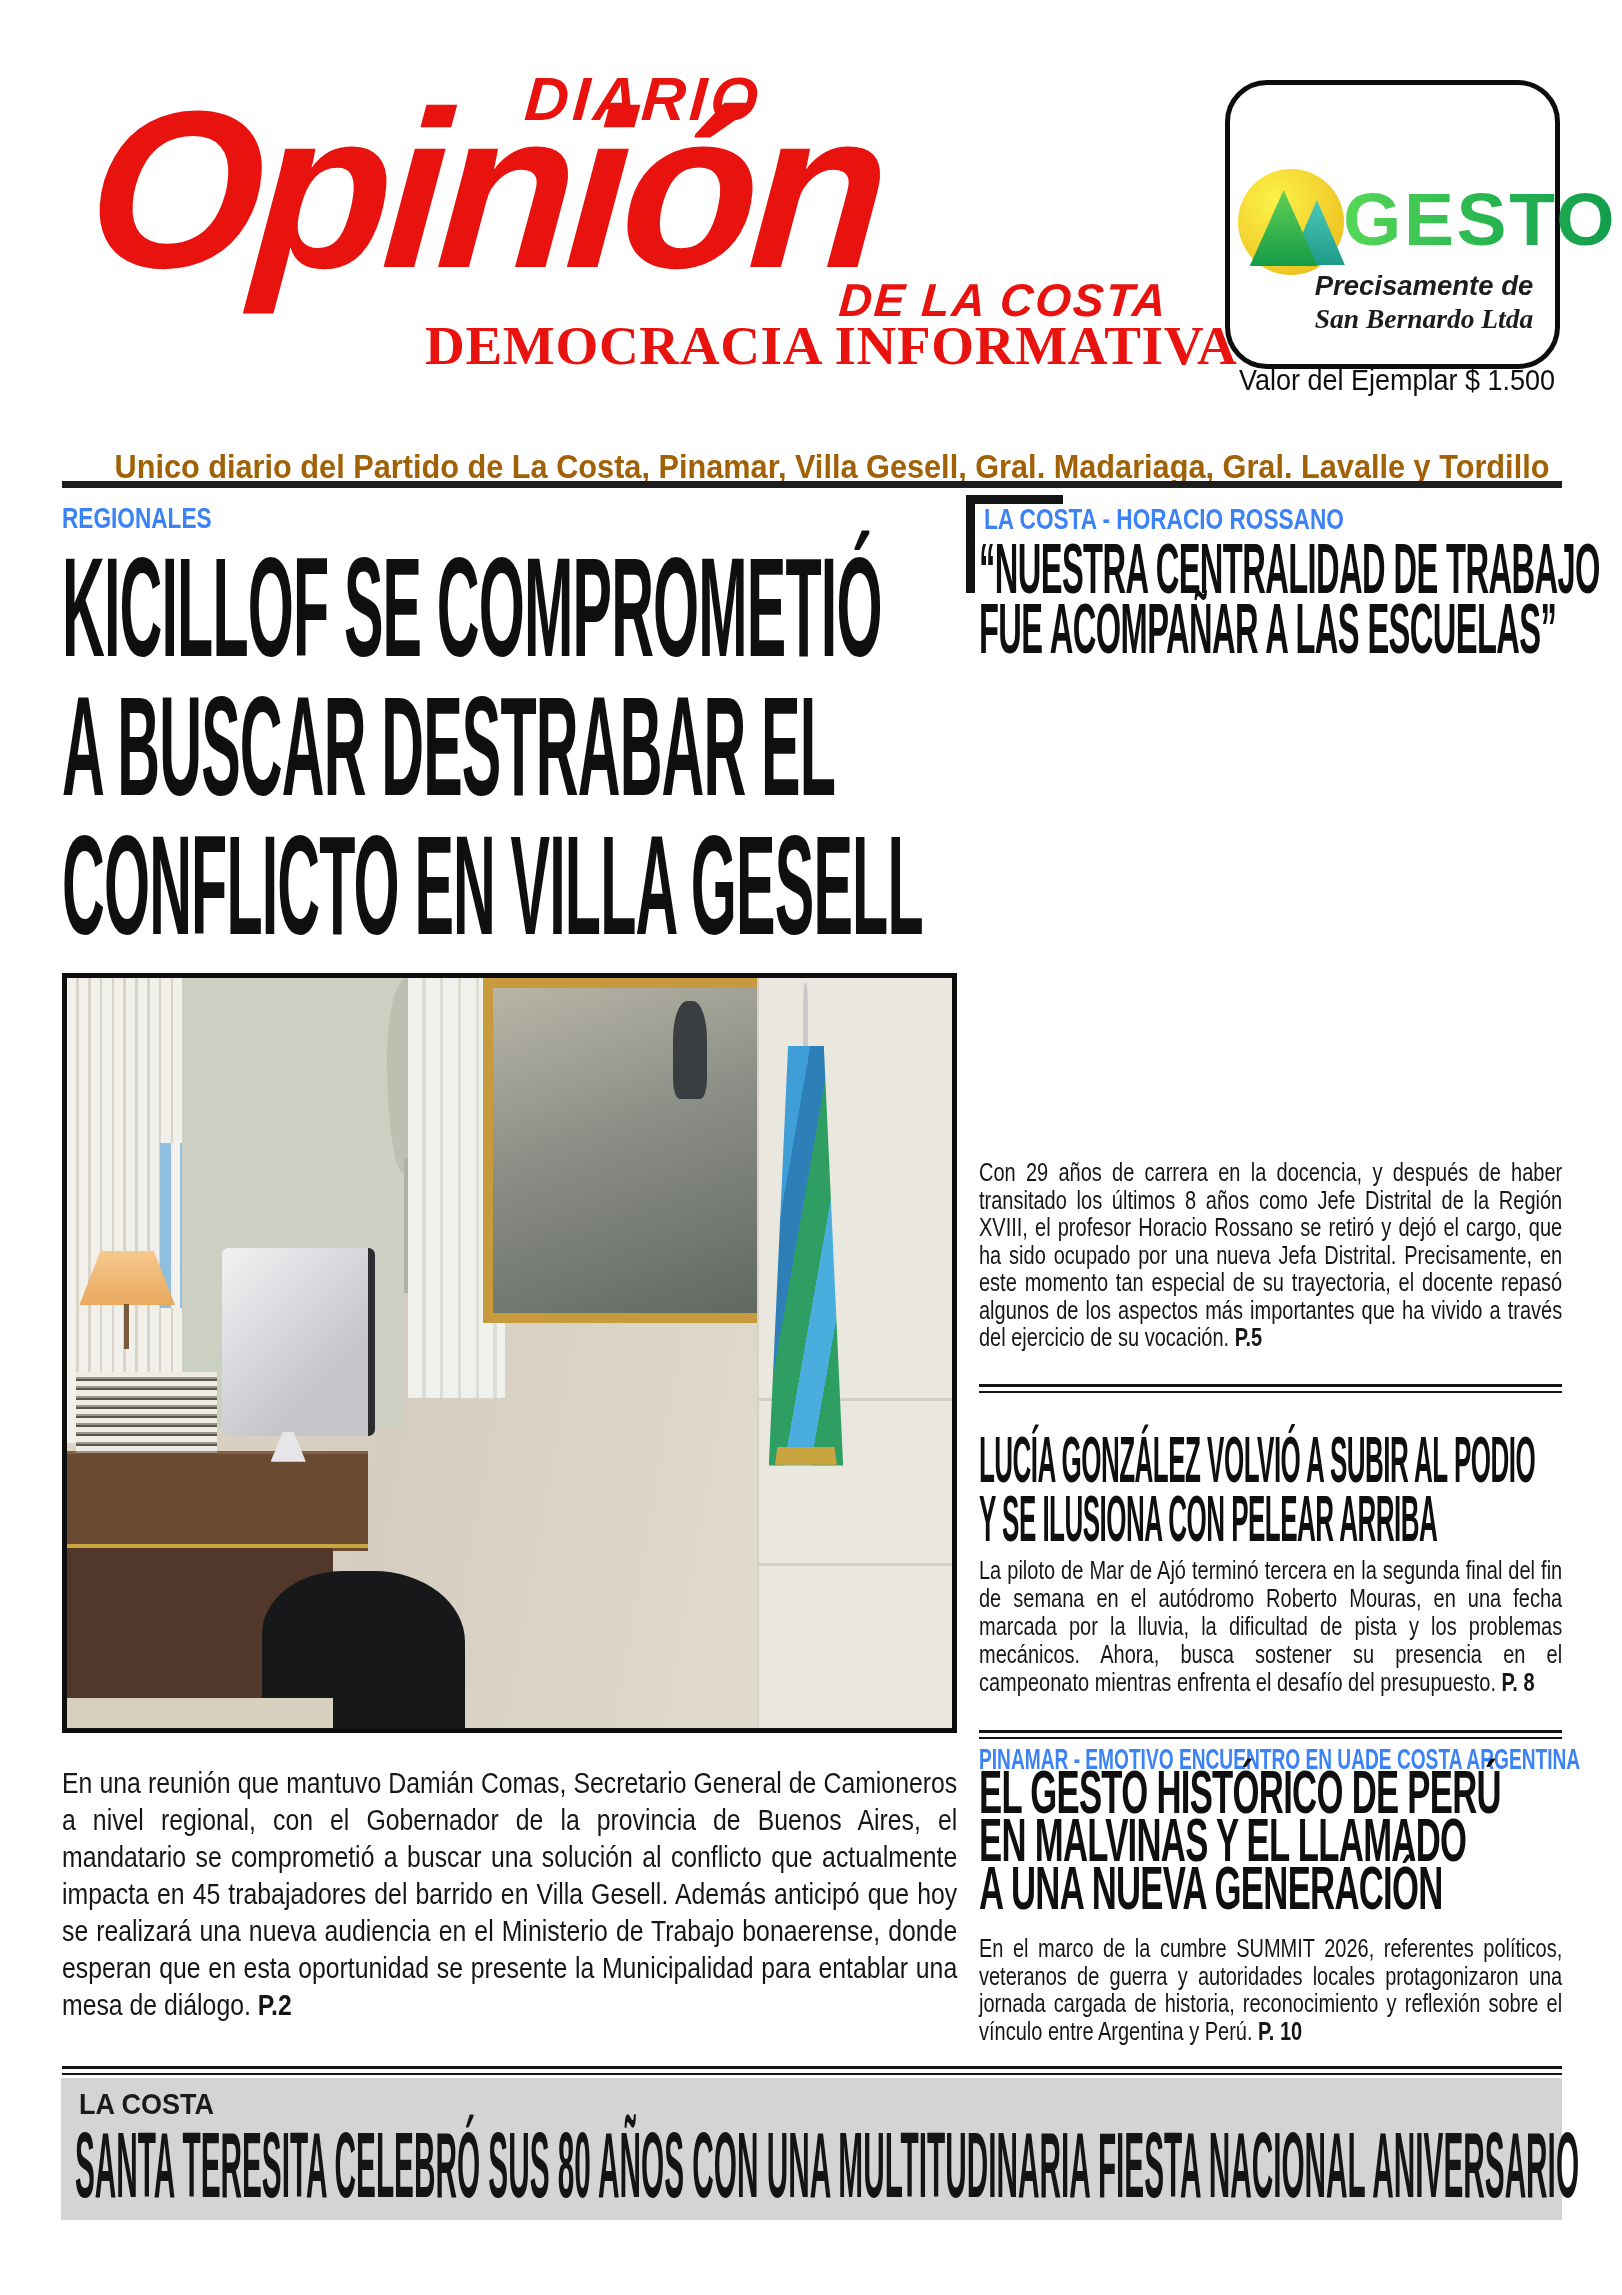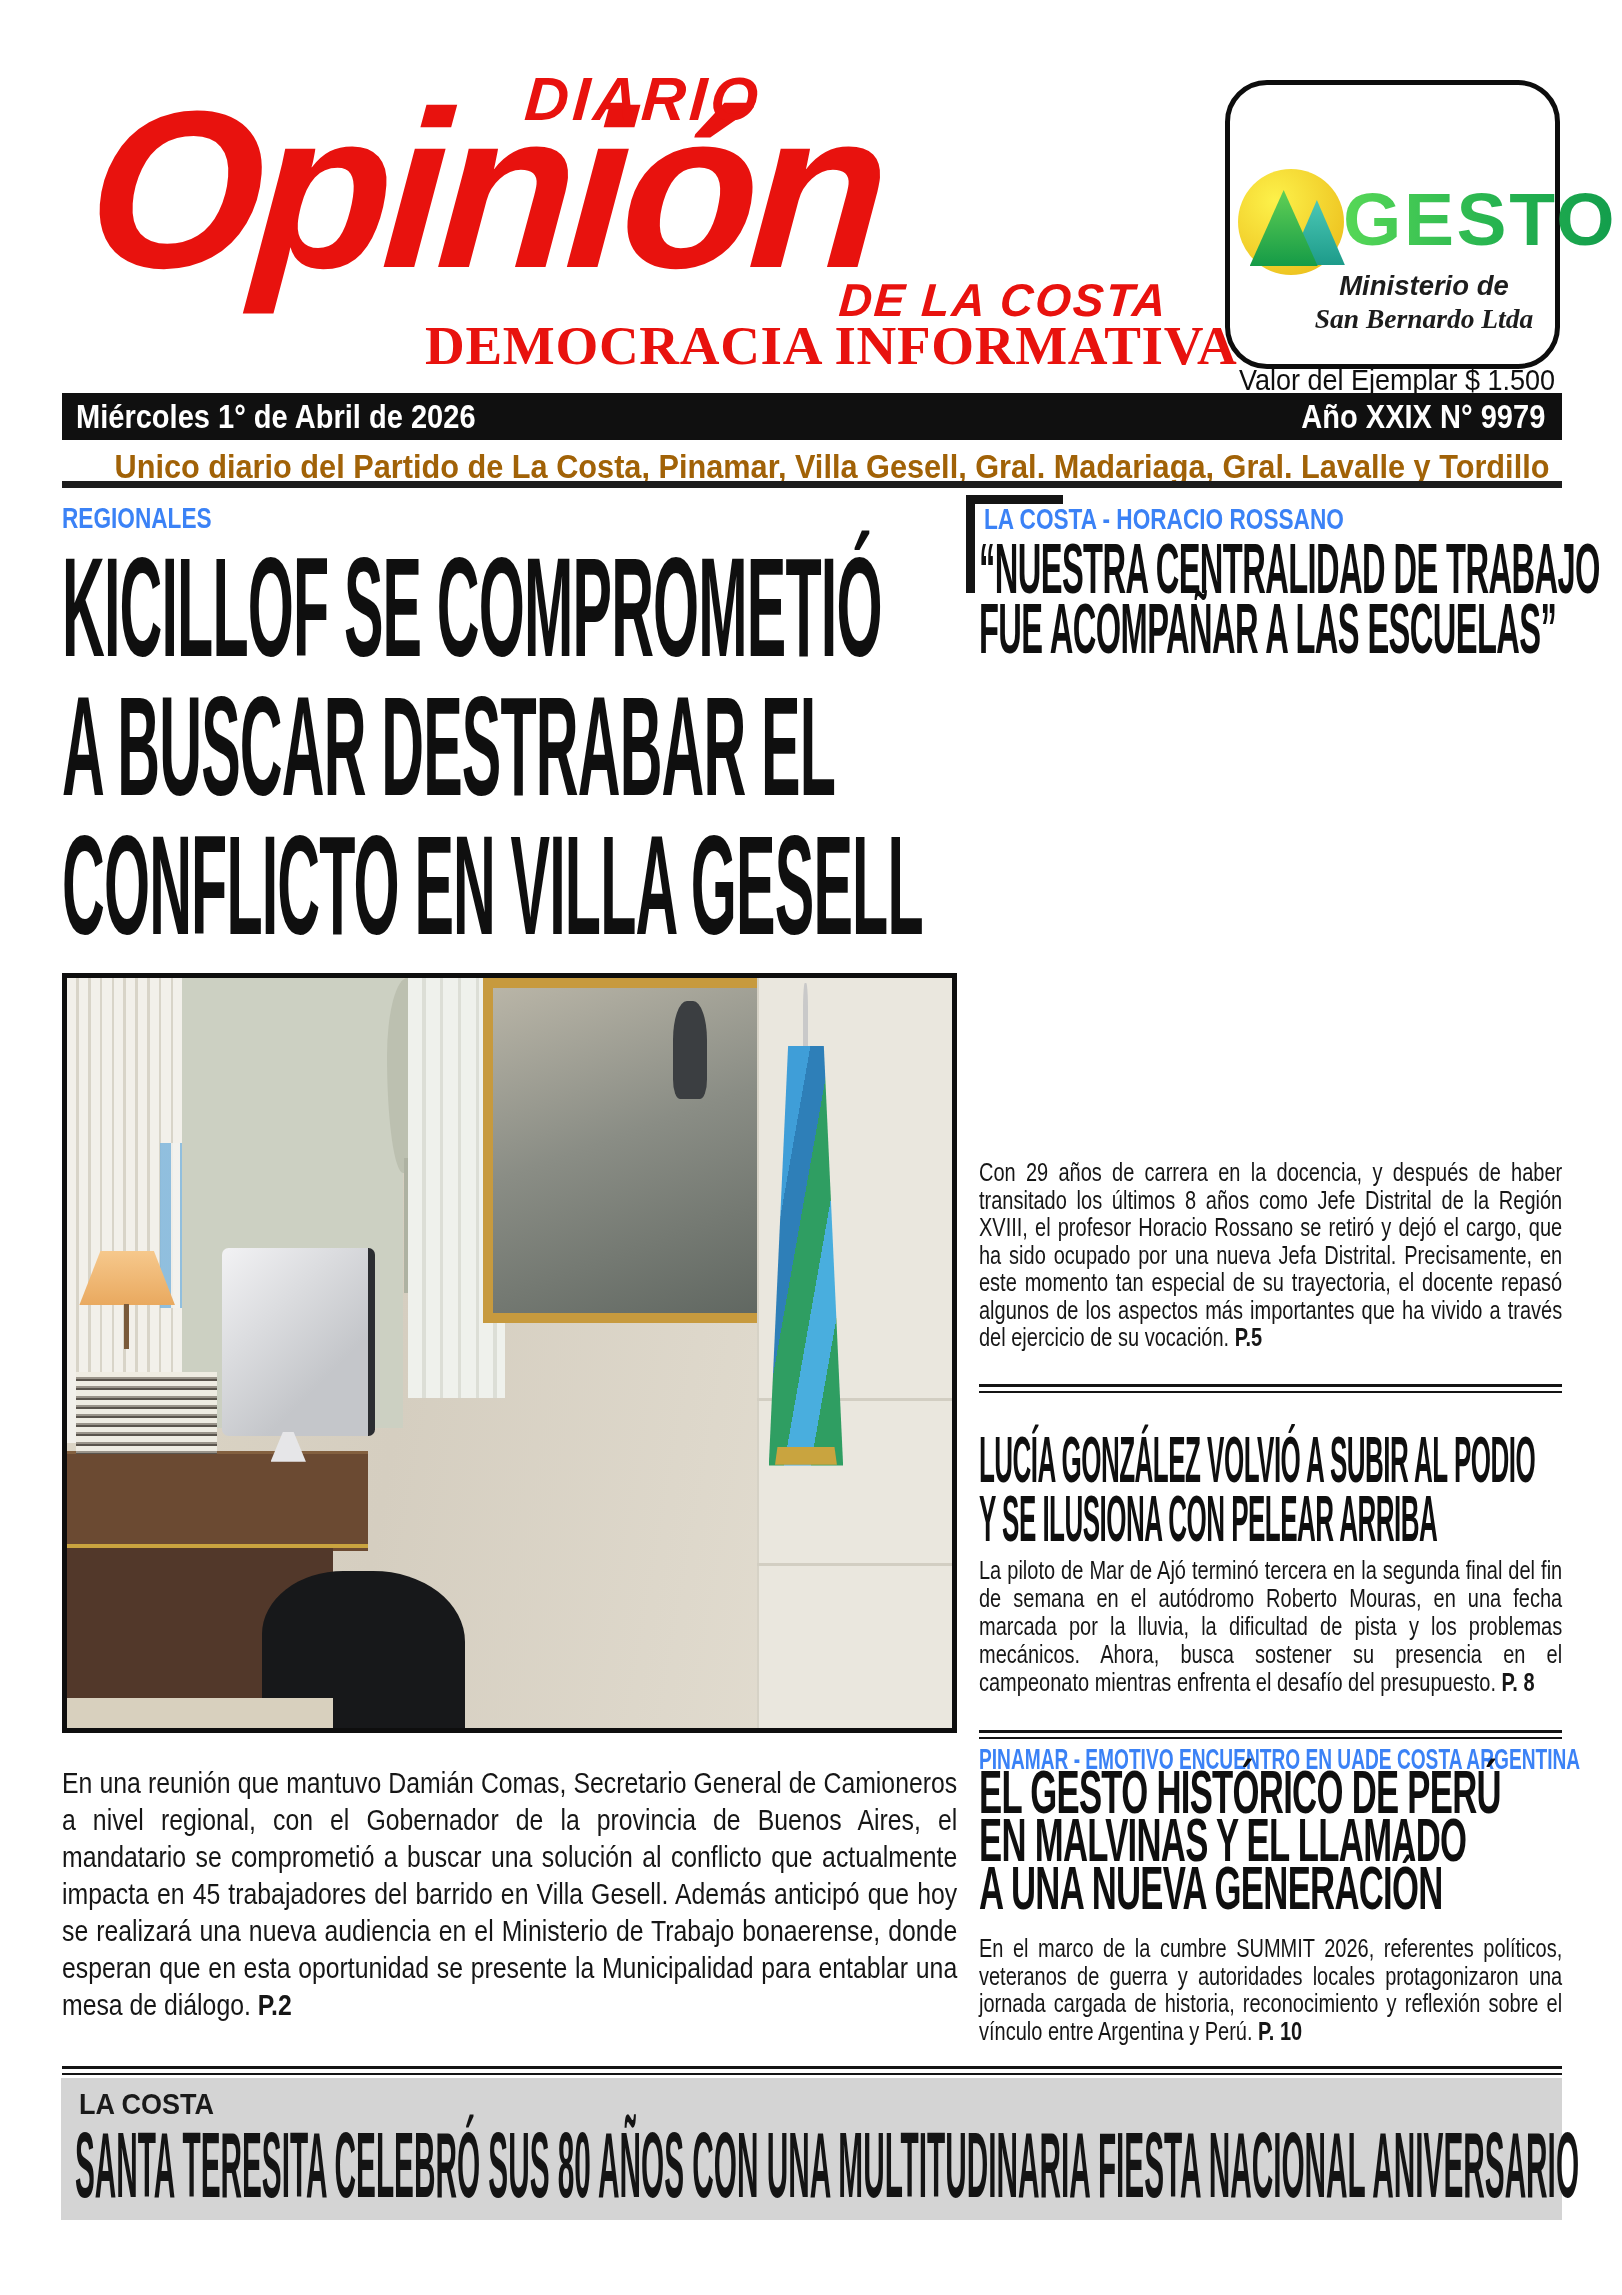--- a/index.html
+++ b/index.html
@@ -215,31 +215,27 @@
   <div class="abs logo-diario nw">DIARIO</div>
   <div class="abs logo-dlc nw">DE LA COSTA</div>
   <div class="abs logo-tagline nw">DEMOCRACIA INFORMATIVA</div>
 
   <div class="abs cesop-box">
     <div class="cesop-circle">
       <div class="mtn mtn-teal"></div>
       <div class="mtn mtn-green"></div>
     </div>
     <div class="cesop-word nw">GESTO</div>
-    <div class="cesop-sub cesop-sub1 nw">Ministerio de</div>
+    <div class="cesop-sub cesop-sub1 nw">Precisamente de</div>
     <div class="cesop-sub cesop-sub2 nw">San Bernardo Ltda</div>
   </div>
   <div class="abs price">
       <span class="sqc nw">Valor del Ejemplar $ 1.500</span>
     </div>
 
-  <div class="abs datebar">
-    <span class="date-left">Miércoles 1° de Abril de 2026</span>
-    <span class="date-right">Año XXIX N° 9979</span>
-  </div>
 
   <div class="abs subtitle">
       <span class="sqc nw">Unico diario del Partido de La Costa, Pinamar, Villa Gesell, Gral. Madariaga, Gral. Lavalle y Tordillo</span>
     </div>
   <div class="abs toprule"></div>
 
   <div class="abs bracket-h"></div>
   <div class="abs bracket-v"></div>
 
   <div class="abs kicker" style="left:62px;top:504px;">

